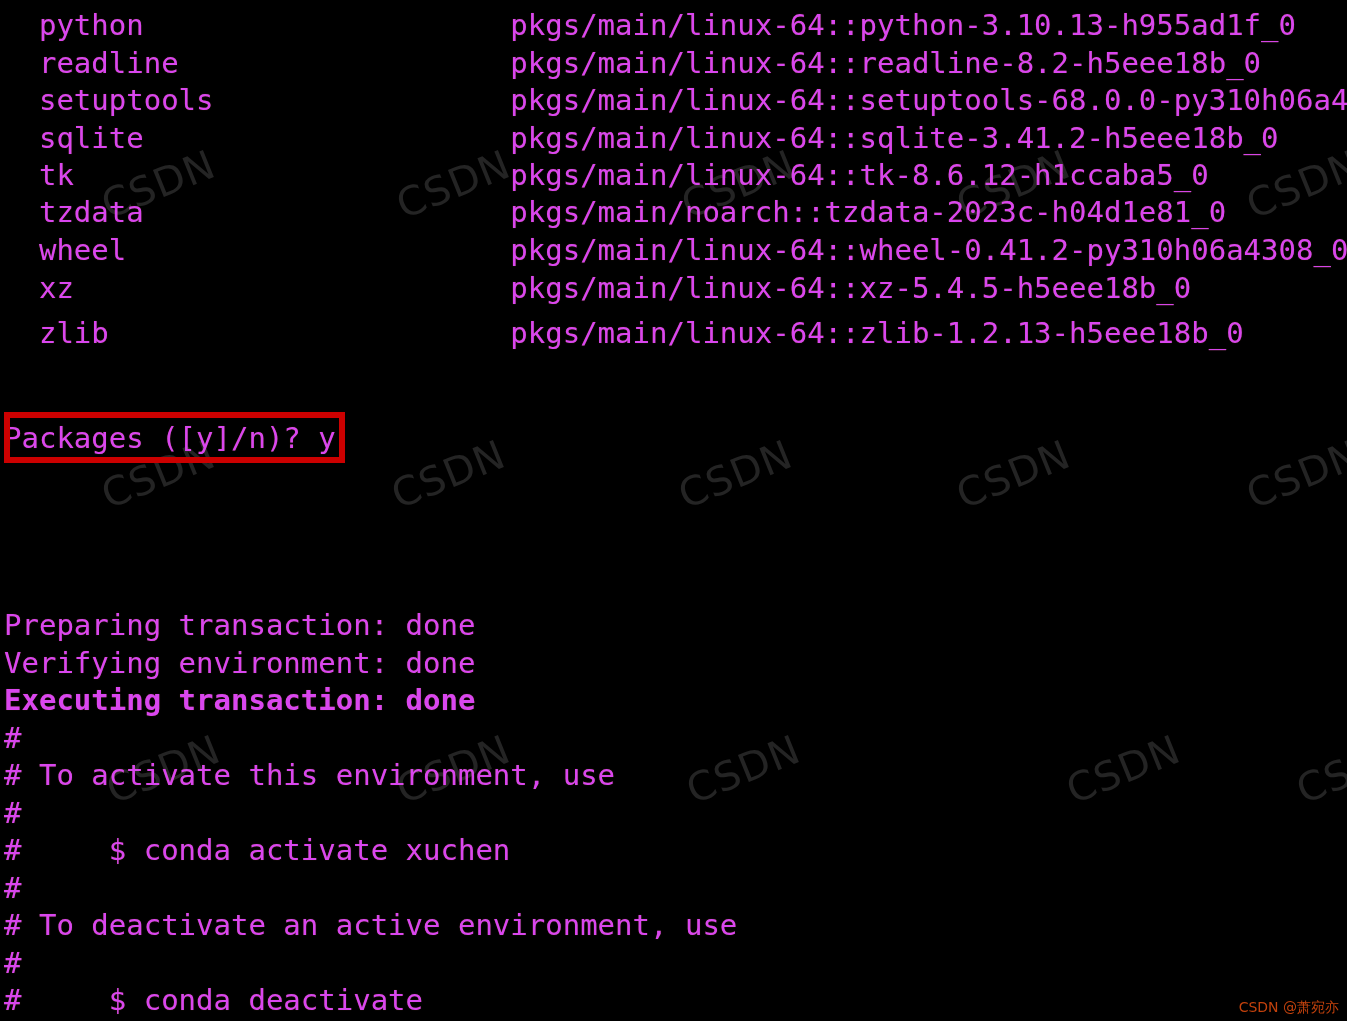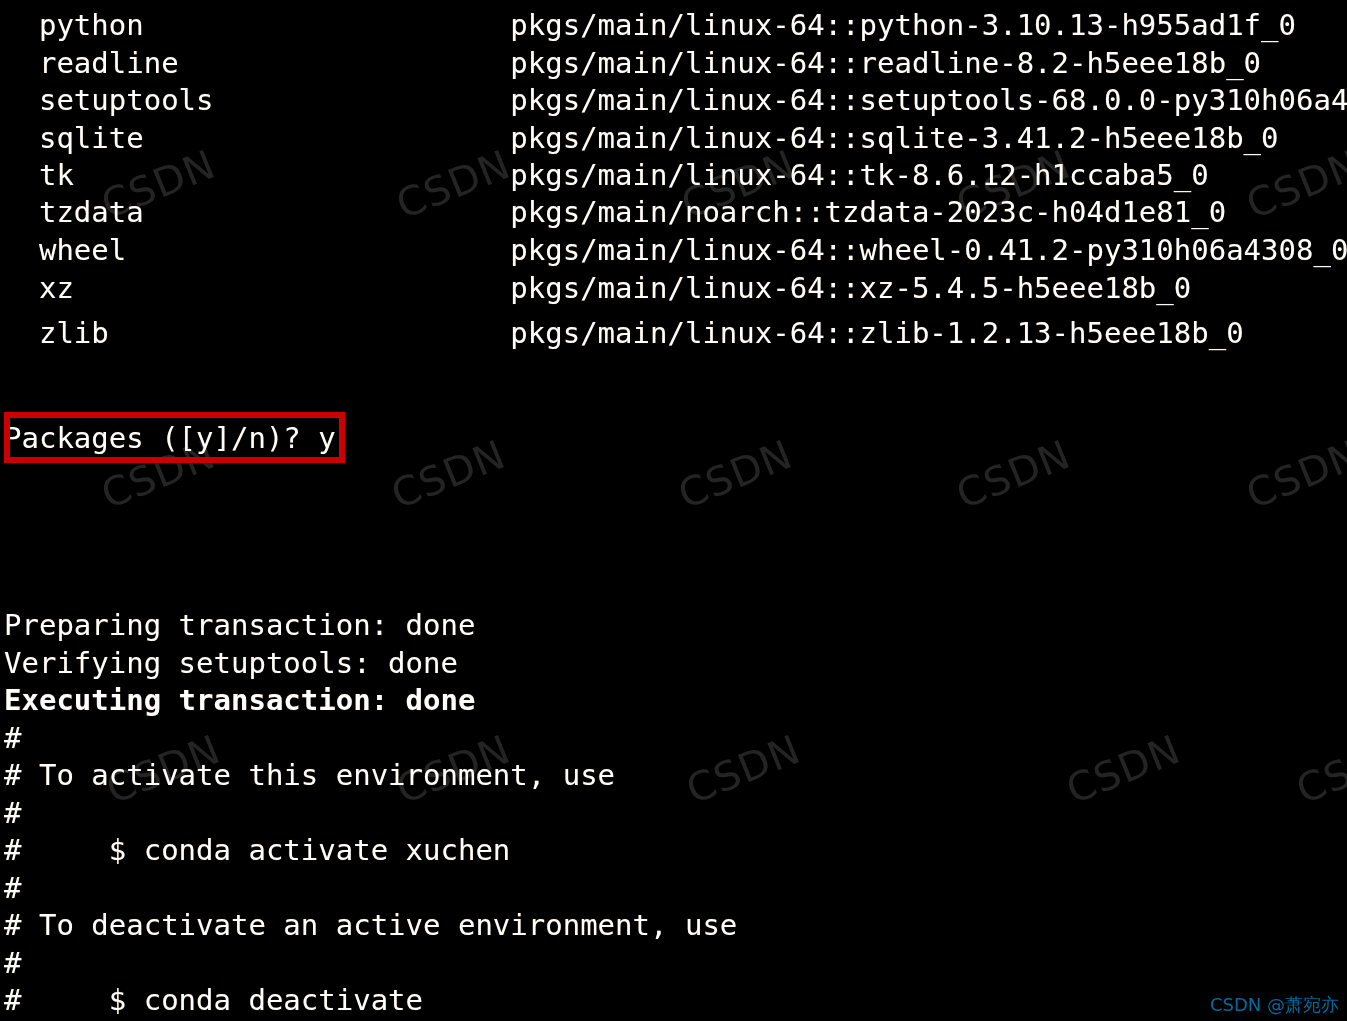--- a/index.html
+++ b/index.html
@@ -40,21 +40,21 @@
   
   .text-layer {
     position: absolute;
     inset: 0;
     z-index: 2;
   }
   .line {
     position: absolute;
     left: 4px;
     white-space: pre;
-    color: #ffffff;
+    color: #d946ef;
     font-size: 29px;
     line-height: 34px;
     letter-spacing: 0px;
     text-shadow: 0 0 1px rgba(255,160,60,0.35);
   }
 
   
   .highlight-box {
     position: absolute;
     z-index: 3;
@@ -63,23 +63,23 @@
     background: transparent;
     pointer-events: none;
   }
 
   
   .credit {
     position: absolute;
     z-index: 4;
     right: 8px;
     bottom: 4px;
-    color: #0369a1;
+    color: #c2410c;
     font-family: "DejaVu Sans", "Liberation Sans", sans-serif;
-    font-size: 18px;
+    font-size: 14px;
     white-space: nowrap;
     user-select: none;
   }
 </style>
 </head>
 <body>
 
 <div id="terminal">
 
   <div class="wm-layer">
@@ -105,21 +105,21 @@
       <div class="line" style="top: 45.5px;">  readline                   pkgs/main/linux-64::readline-8.2-h5eee18b_0</div>
       <div class="line" style="top: 83px;">  setuptools                 pkgs/main/linux-64::setuptools-68.0.0-py310h06a4308_0</div>
       <div class="line" style="top: 120.5px;">  sqlite                     pkgs/main/linux-64::sqlite-3.41.2-h5eee18b_0</div>
       <div class="line" style="top: 158px;">  tk                         pkgs/main/linux-64::tk-8.6.12-h1ccaba5_0</div>
       <div class="line" style="top: 195px;">  tzdata                     pkgs/main/noarch::tzdata-2023c-h04d1e81_0</div>
       <div class="line" style="top: 233px;">  wheel                      pkgs/main/linux-64::wheel-0.41.2-py310h06a4308_0</div>
       <div class="line" style="top: 270.5px;">  xz                         pkgs/main/linux-64::xz-5.4.5-h5eee18b_0</div>
       <div class="line" style="top: 316px;">  zlib                       pkgs/main/linux-64::zlib-1.2.13-h5eee18b_0</div>
       <div class="line" style="top: 420.5px;">Packages ([y]/n)? y</div>
       <div class="line" style="top: 608px;">Preparing transaction: done</div>
-      <div class="line" style="top: 645.5px;">Verifying setuptools: done</div>
+      <div class="line" style="top: 645.5px;">Verifying environment: done</div>
       <div class="line" style="top: 683px; font-weight: bold;">Executing transaction: done</div>
       <div class="line" style="top: 720.5px;">#</div>
       <div class="line" style="top: 758px;"># To activate this environment, use</div>
       <div class="line" style="top: 795.5px;">#</div>
       <div class="line" style="top: 833px;">#     $ conda activate xuchen</div>
       <div class="line" style="top: 870.5px;">#</div>
       <div class="line" style="top: 908px;"># To deactivate an active environment, use</div>
       <div class="line" style="top: 945.5px;">#</div>
       <div class="line" style="top: 983px;">#     $ conda deactivate</div>
     </div>

